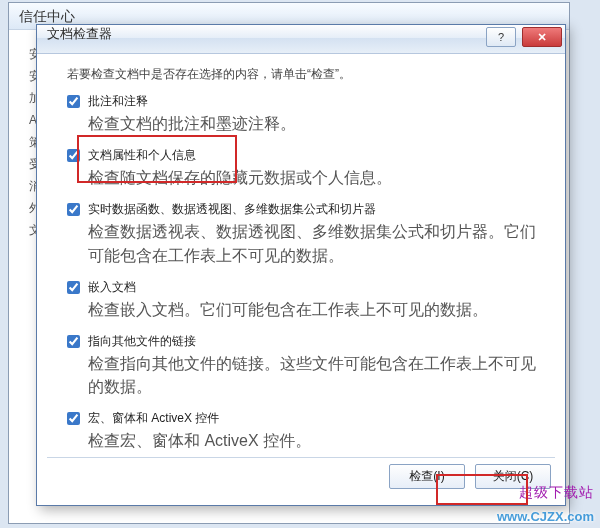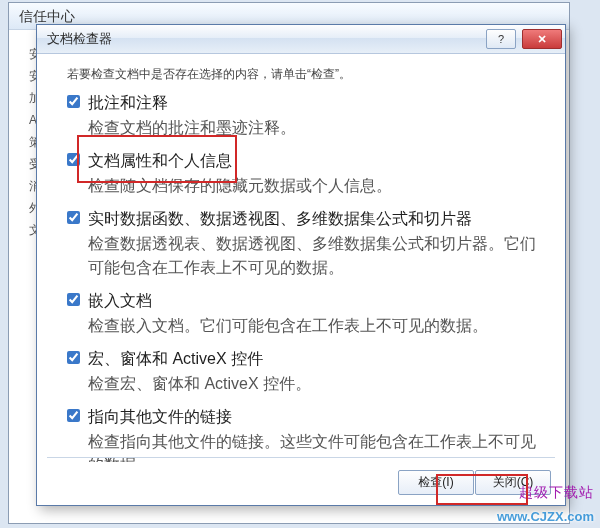--- a/index.html
+++ b/index.html
@@ -1,35 +1,35 @@
 <!DOCTYPE html>
 <html><head>
 <meta charset="utf-8">
 <style>
 html,body{margin:0;padding:0;font-family:"Microsoft YaHei","SimSun",sans-serif;font-size:12px;color:#333;background:#dce6f2;width:600px;height:528px;overflow:hidden}
 .bgwin{position:absolute;left:8px;top:2px;width:560px;height:520px;background:#fff;border:1px solid #8b9cb3}
 .bgtitle{height:26px;background:linear-gradient(#f7fbff,#dde9f7);border-bottom:1px solid #c6d4e5;padding-left:10px;line-height:26px;font-size:14px;color:#333}
 .bgside{position:absolute;left:20px;top:40px;color:#555;line-height:22px}
 .dlg{position:absolute;left:36px;top:24px;width:528px;height:480px;background:#fff;border:1px solid #5a7aa8;box-shadow:4px 4px 12px rgba(0,0,0,.3)}
-.titlebar{height:28px;background:linear-gradient(#fdfdfe,#e6eef8 45%,#d4e1f1 46%,#e7eff8);border-bottom:1px solid #b6c7de;display:flex;align-items:center}
+.titlebar{height:28px;background:linear-gradient(#fdfdfe,#e6eef8 45%,#d4e1f1 46%,#e7eff8);border-bottom:1px solid #b6c7de;display:flex;align-items:flex-start}
 .titlebar .ttxt{padding-left:10px;font-size:13px;color:#2b2b2b}
 .winbtns{margin-left:auto;display:flex}
 .wbtn{width:28px;height:18px;margin:2px 3px;border:1px solid #8aa3c4;border-radius:2px;background:linear-gradient(#fefefe,#dfe9f5);display:flex;align-items:center;justify-content:center;font-size:11px;color:#333}
 .wbtn.close{background:linear-gradient(#ef7a7a,#c93b3b);border-color:#9e2e2e;color:#fff;width:38px;font-weight:bold}
 .content{padding:12px 14px 0 28px;height:396px;overflow-y:auto}
 .intro{margin:0 0 10px 2px;color:#444}
 .item{margin:6px 0 12px 2px;display:flex;align-items:flex-start}
 .item input[type=checkbox]{margin:2px 8px 0 0;width:13px;height:13px;accent-color:#3a78c9}
-.ilabel{font-size:16px;color:#1f1f1f;margin-bottom:2px}
+.ilabel{font-size:12px;color:#1f1f1f;margin-bottom:2px}
 .idesc{font-size:16px;color:#555;line-height:1.45}
 .itextblock{flex:1;min-width:0}
 .hlbox{border:2px solid #d12828;position:absolute}
 .hl1{left:40px;top:110px;width:156px;height:44px}
 .sep{position:absolute;left:10px;right:10px;top:432px;height:1px;background:#c9d6e6}
-.btnrow{position:absolute;left:0;right:0;bottom:10px;display:flex;justify-content:flex-end;gap:1px;padding-right:14px}
+.btnrow{position:absolute;left:0;right:0;bottom:16px;display:flex;justify-content:flex-end;gap:10px;padding-right:14px}
 .btn{min-width:74px;height:23px;border:1px solid #8aa3c4;border-radius:2px;background:linear-gradient(#fefefe,#e7eef8);font-size:12px;color:#222;display:flex;align-items:center;justify-content:center}
 .hl2{left:399px;top:449px;width:88px;height:27px;z-index:5}
 .watermark{position:absolute;right:6px;bottom:4px;color:#2b8fd6;font-weight:bold;font-size:13px;opacity:.85;text-shadow:0 0 3px #fff,0 0 3px #fff}
 .subwm{position:absolute;right:6px;bottom:26px;color:#a21caf;font-size:14px;letter-spacing:1px}
 .content::-webkit-scrollbar{width:16px}
 .content::-webkit-scrollbar-track{background:#eef3fa;border-left:1px solid #cfdbea}
 .content::-webkit-scrollbar-thumb{background:linear-gradient(#dfe9f5,#c6d7ec);border:1px solid #a8bdd8;border-radius:2px}
 </style>
 </head>
 <body>
@@ -89,30 +89,30 @@
         <input type="checkbox" checked="" style="">
         <div class="itextblock">
           <div class="ilabel">嵌入文档</div>
           <div class="idesc">检查嵌入文档。它们可能包含在工作表上不可见的数据。</div>
         </div>
       </div>
 
     <div class="item">
         <input type="checkbox" checked="" style="">
         <div class="itextblock">
-          <div class="ilabel">宏、窗体和 ActiveX 控件</div>
-          <div class="idesc">检查宏、窗体和 ActiveX 控件。</div>
+          <div class="ilabel">指向其他文件的链接</div>
+          <div class="idesc">检查指向其他文件的链接。这些文件可能包含在工作表上不可见的数据。</div>
         </div>
       </div>
 
     <div class="item">
         <input type="checkbox" checked="" style="">
         <div class="itextblock">
-          <div class="ilabel">指向其他文件的链接</div>
-          <div class="idesc">检查指向其他文件的链接。这些文件可能包含在工作表上不可见的数据。</div>
+          <div class="ilabel">宏、窗体和 ActiveX 控件</div>
+          <div class="idesc">检查宏、窗体和 ActiveX 控件。</div>
         </div>
       </div>
 
     <div class="item">
         <input type="checkbox" checked="" style="">
         <div class="itextblock">
           <div class="ilabel">实时数据函数</div>
         </div>
       </div>
 

